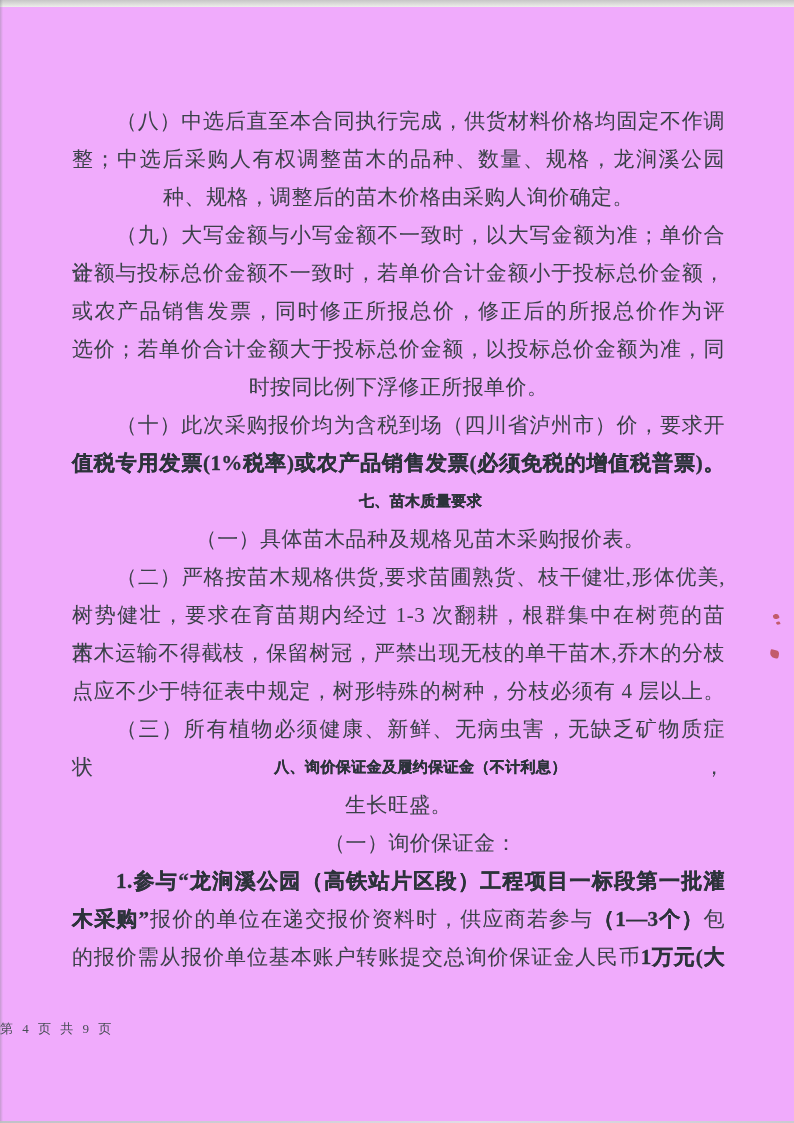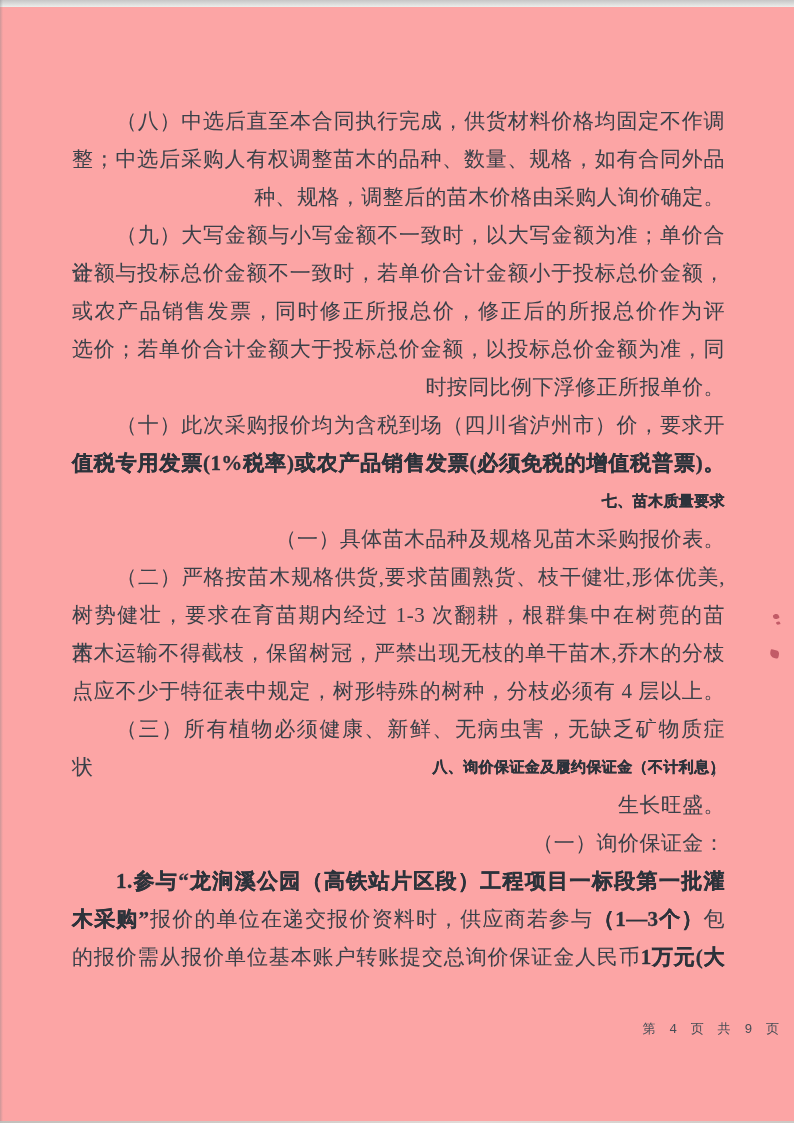--- a/index.html
+++ b/index.html
@@ -4,21 +4,21 @@
 <style>
   html, body {
     margin: 0;
     padding: 0;
     background: #ffffff;
   }
   .scan-page {
     position: relative;
     width: 794px;
     height: 1123px;
-    background: #fca5a5;
+    background: #f0abfc;
     overflow: hidden;
     font-family: "Liberation Serif", "DejaVu Serif", serif;
   }
   
   .scan-edge-top {
     position: absolute;
     top: 0; left: 0; right: 0;
     height: 7px;
     background: linear-gradient(#c6c6c6, #ededeb);
   }
@@ -59,55 +59,54 @@
     top: 102px;
     width: 653px;
     color: #3b4149;
   }
   .line {
     height: 38px;
     line-height: 38px;
     font-size: 21px;
     letter-spacing: .4px;
     white-space: nowrap;
-    text-align: right;
+    text-align: center;
   }
   .line.fill {
     white-space: normal;
     text-align: justify;
     text-align-last: justify;
   }
   .line.indent { text-indent: 44px; }
   .line .b, .line.heading {
     font-weight: 700;
     color: #2d333b;
     -webkit-text-stroke: .3px #2d333b;
   }
   .line.heading { font-size: 15px; }
   .page-footer {
     position: absolute;
-    left: 0; right: 12px;
+    left: 0; right: 0;
     top: 1020px;
-    text-align: right;
+    text-align: left;
     font-size: 13px;
     letter-spacing: 3px;
     color: #474d55;
-    font-family: Liberation Mono, monospace;
   }
 </style>
 </head>
 <body>
 
 <div class="scan-page">
   <div class="scan-edge-top"></div>
   <div class="scan-edge-left"></div>
 
   <div class="doc-body" id="doc-body">
       <div class="line fill indent"><span>（八）中选后直至本合同执行完成，供货材料价格均固定不作调</span></div>
-      <div class="line fill"><span>整；中选后采购人有权调整苗木的品种、数量、规格，如有合同外品</span></div>
+      <div class="line fill"><span>整；中选后采购人有权调整苗木的品种、数量、规格，龙涧溪公园</span></div>
       <div class="line"><span>种、规格，调整后的苗木价格由采购人询价确定。</span></div>
       <div class="line fill indent"><span>（九）大写金额与小写金额不一致时，以大写金额为准；单价合计</span></div>
       <div class="line fill"><span>金额与投标总价金额不一致时，若单价合计金额小于投标总价金额，</span></div>
       <div class="line fill"><span>或农产品销售发票，同时修正所报总价，修正后的所报总价作为评</span></div>
       <div class="line fill"><span>选价；若单价合计金额大于投标总价金额，以投标总价金额为准，同</span></div>
       <div class="line"><span>时按同比例下浮修正所报单价。</span></div>
       <div class="line fill indent"><span>（十）此次采购报价均为含税到场（四川省泸州市）价，要求开</span></div>
       <div class="line fill"><span class="b">值税专用发票(1%税率)或农产品销售发票(必须免税的增值税普票)。</span></div>
       <div class="line indent heading"><span class="b">七、苗木质量要求</span></div>
       <div class="line indent"><span>（一）具体苗木品种及规格见苗木采购报价表。</span></div>

